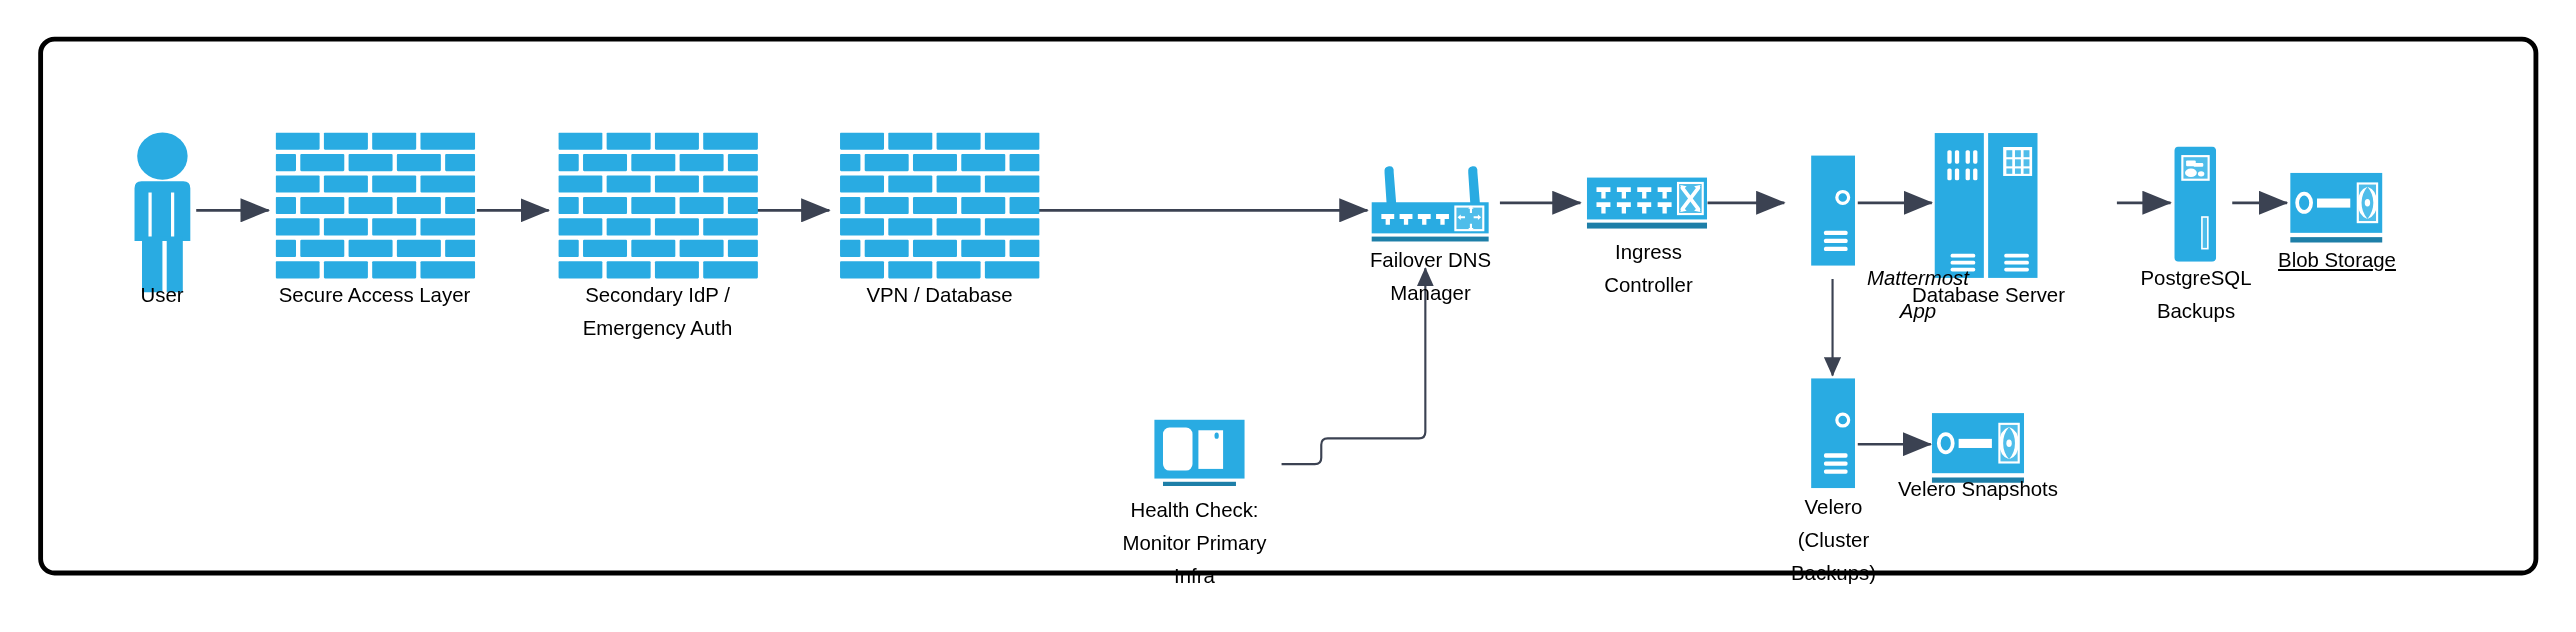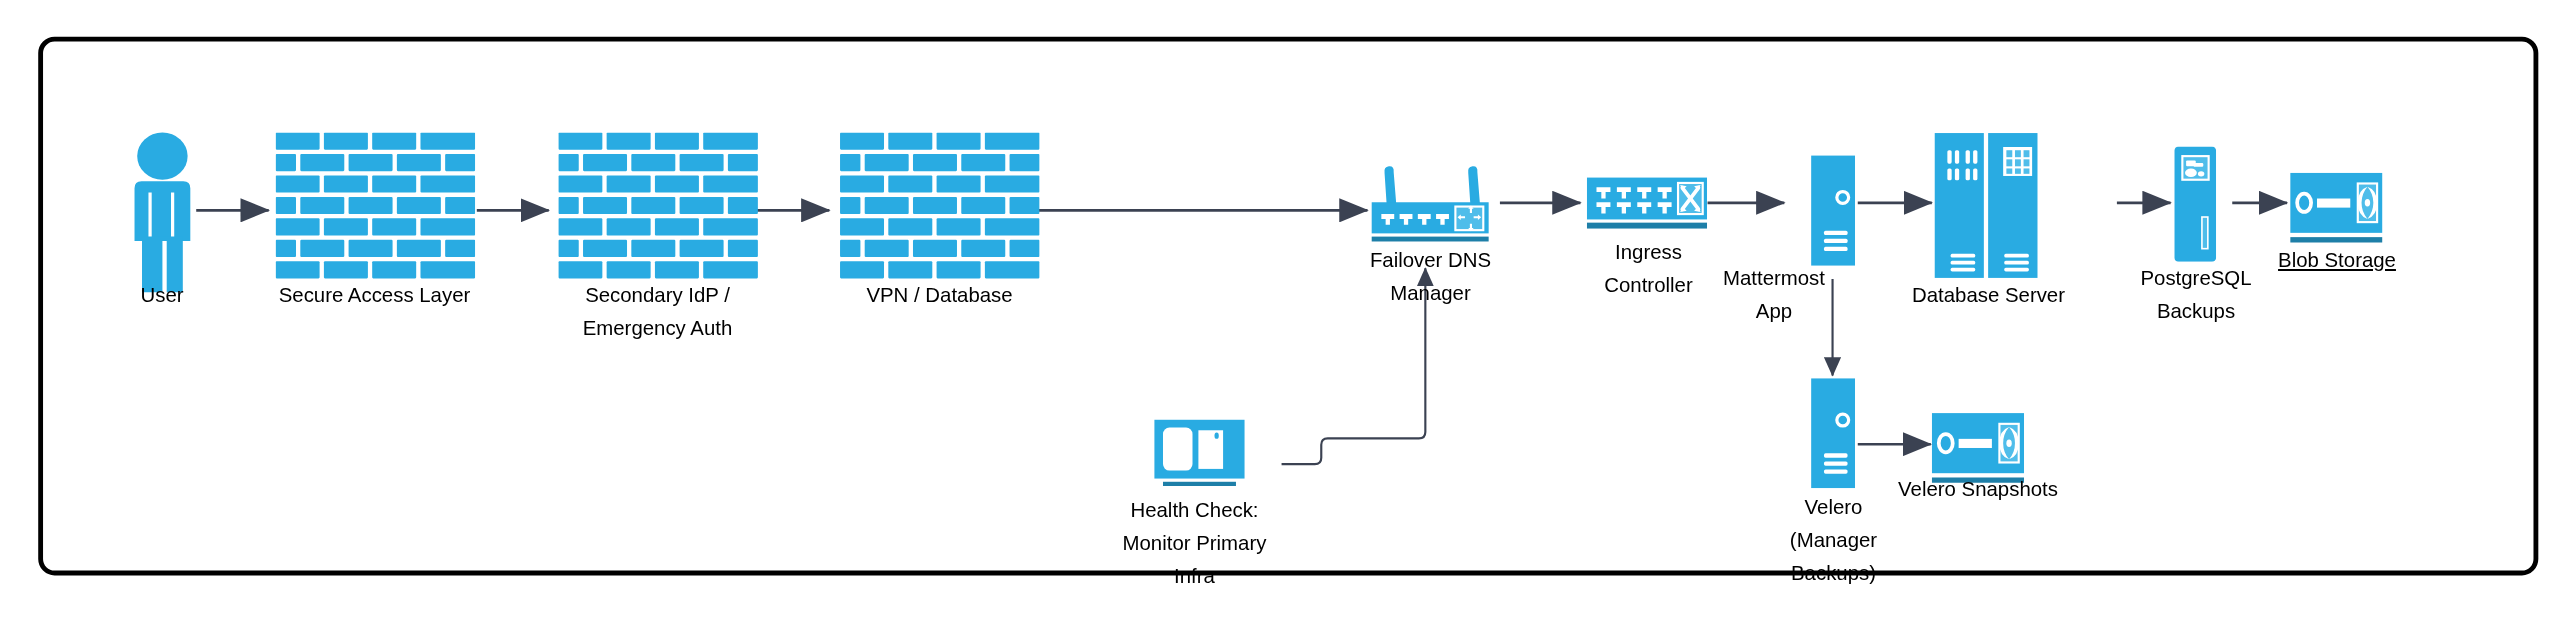--- a/index.html
+++ b/index.html
@@ -289,34 +289,34 @@
 Emergency Auth</div>
 
   <div class="node-label" style="left:827px; top:279px; width:225px;">VPN / Database</div>
 
   <div class="node-label" style="left:1350px; top:244px; width:161px;text-align:center;">Failover DNS
 Manager</div>
 
   <div class="node-label" style="left:1568px; top:236px; width:161px;text-align:center;">Ingress
 Controller</div>
 
-  <div class="node-label" style="left:1696px; top:262px; width:156px;">Mattermost
+  <div class="node-label" style="left:1840px; top:262px; width:156px;font-style:italic;">Mattermost
 App</div>
 
   <div class="node-label" style="left:1908px; top:279px; width:161px;">Database Server</div>
 
   <div class="node-label" style="left:2125px; top:262px; width:142px;">PostgreSQL
 Backups</div>
 
   <div class="node-label" style="left:2262px; top:244px; width:150px;text-decoration:underline;">Blob Storage</div>
 
   <div class="node-label" style="left:1106px; top:494px; width:177px;">Health Check:
 Monitor Primary
 Infra</div>
 
   <div class="node-label" style="left:1769px; top:491px; width:129px;">Velero
-(Manager
+(Cluster
 Backups)</div>
 
   <div class="node-label" style="left:1892px; top:473px; width:172px;">Velero Snapshots</div>
 
 </div>
 
 
 </body></html>

